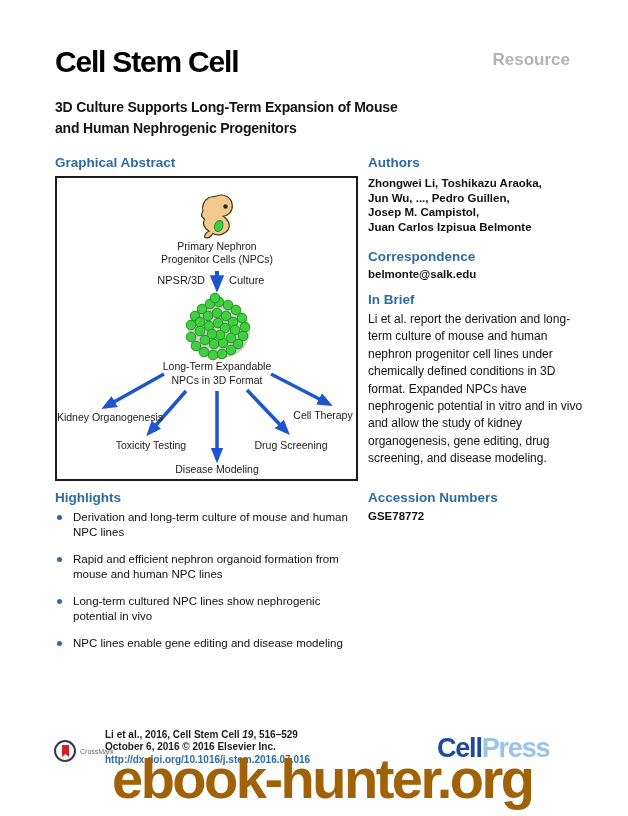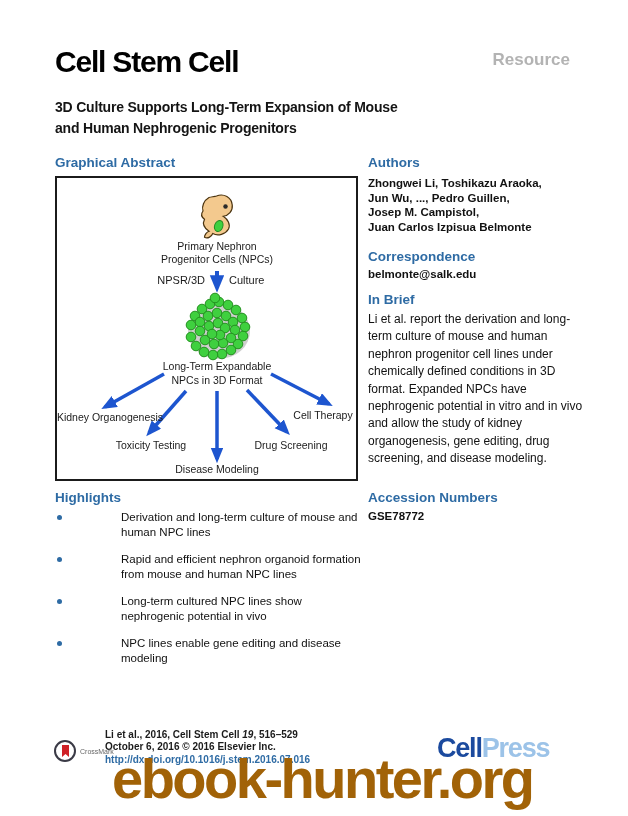--- a/index.html
+++ b/index.html
@@ -23,21 +23,21 @@
   
   .authors-head{top:155px;left:368px;}
   .authors-lines{top:176px;left:368px;width:215px;font-size:11.5px;line-height:14.5px;font-weight:700;color:#111;}
   .corr-head{top:249px;left:368px;}
   .corr-email{top:268px;left:368px;font-size:11.5px;font-weight:700;color:#111;text-decoration:none;}
   .inbrief-head{top:292px;left:368px;}
   .inbrief-text{top:311px;left:368px;width:215px;font-size:12px;line-height:17.4px;color:#111;}
   
   .hl-head{top:490px;left:55px;}
   .hl-list{top:510px;left:55px;width:310px;}
-  .hl-item{display:flex;margin-bottom:13px;gap:48px;}
+  .hl-item{display:flex;margin-bottom:13px;}
   .hl-dot{flex:0 0 auto;width:5px;height:5px;border-radius:50%;background:#2e6ba4;margin:5px 11px 0 2px;}
   .hl-text{font-size:11.5px;line-height:14.5px;color:#111;}
   
   .acc-head{top:490px;left:368px;text-align:center;}
   .acc-value{top:510px;left:368px;font-size:11.5px;font-weight:700;color:#111;}
   
   .crossmark{top:739px;left:53px;display:flex;align-items:center;}
   .crossmark-label{font-size:7px;color:#666;margin-left:3px;}
   .citation{top:729px;left:105px;font-size:10px;line-height:12.4px;font-weight:700;color:#1b1b1b;}
   .doi-link{color:#2e6ba4;text-decoration:none;}

